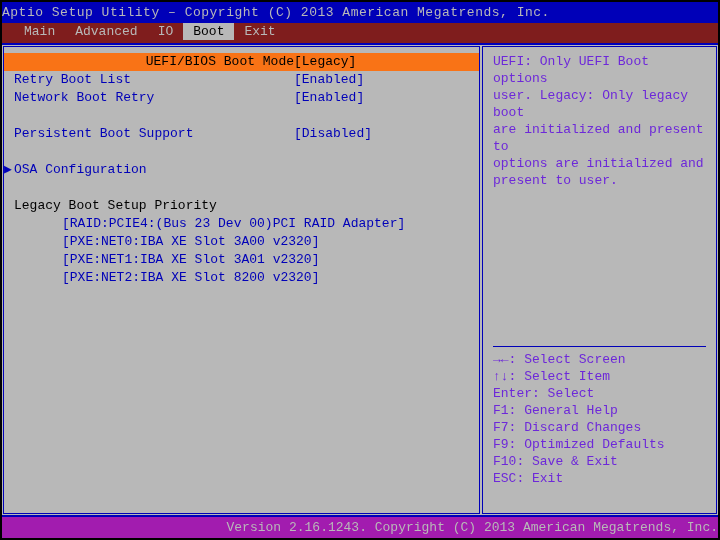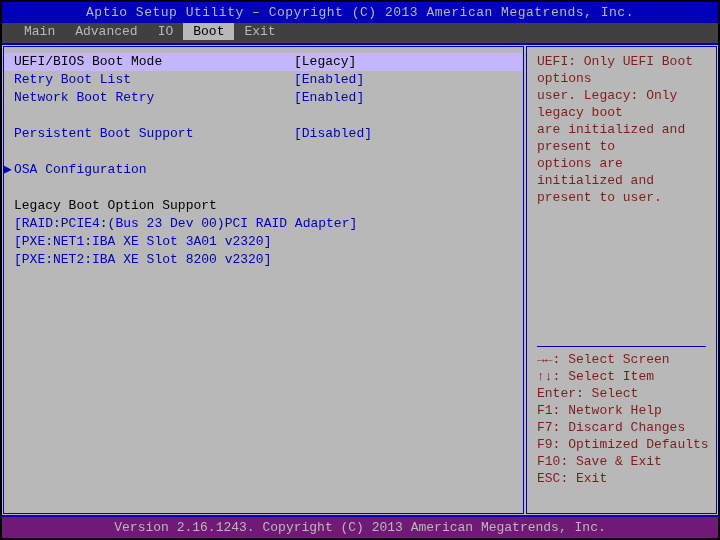--- a/index.html
+++ b/index.html
@@ -13,27 +13,27 @@
     width: 720px;
     height: 540px;
     background: #b8b8b8;
     border: 2px solid #000;
     display: flex;
     flex-direction: column;
   }
   .title-bar {
     background: #0000b8;
     color: #b8b8b8;
-    text-align: center;
+    text-align: left;
     padding: 3px 0;
     font-weight: normal;
     letter-spacing: 0.5px;
   }
   .menu-bar {
-    background: #404040;
+    background: #7f1d1d;
     display: flex;
     padding: 0 12px 3px;
     gap: 0;
   }
   .menu-item {
     color: #b8b8b8;
     padding: 1px 10px;
   }
   .menu-item.active {
     background: #b8b8b8;
@@ -48,79 +48,81 @@
   }
   .left-panel {
     flex: 1;
     border: 1px solid #0000b8;
     margin: 1px;
     padding: 6px 10px;
     color: #0000b8;
     position: relative;
   }
   .right-panel {
-    width: 191px;
+    width: 235px;
     border: 1px solid #0000b8;
     margin: 1px;
     padding: 6px 10px;
-    color: #7f1d1d;
+    color: #6d28d9;
     display: flex;
     flex-direction: column;
   }
   .setting-row {
     display: flex;
     line-height: 18px;
   }
   .setting-label { width: 280px; }
   .setting-value { }
   .setting-row.selected {
-    background: #c4b5fd;
+    background: #f97316;
     color: #000;
     margin-left: -10px;
     margin-right: -10px;
     padding-left: 10px;
     padding-right: 10px;
+    text-align: right;
   }
   .blank-row { height: 18px; }
   .submenu-row {
     line-height: 18px;
     position: relative;
   }
   .submenu-arrow {
     position: absolute;
     left: -10px;
     color: #0000b8;
   }
   .section-header {
     color: #000;
     line-height: 18px;
   }
   .boot-option {
     line-height: 18px;
+    margin-left: 48px;
   }
   .help-top {
     line-height: 17px;
   }
   .help-divider {
     border-top: 1px solid #0000b8;
     margin: 4px 0;
   }
   .help-keys {
     margin-top: auto;
     margin-bottom: 20px;
   }
   .help-key-row {
     line-height: 17px;
     white-space: nowrap;
     font-family: Liberation Mono, monospace;
   }
   .footer-bar {
-    background: #701a75;
+    background: #a21caf;
     color: #b8b8b8;
-    text-align: center;
+    text-align: right;
     padding: 3px 0;
   }
 </style>
 </head>
 <body>
 
 <div class="bios-frame">
 
   <div class="title-bar">Aptio Setup Utility – Copyright (C) 2013 American Megatrends, Inc.</div>
 
@@ -158,42 +160,43 @@
 
       <div class="blank-row"></div>
 
       <div class="submenu-row">
         <span class="submenu-arrow">▶</span>
         <span>OSA Configuration</span>
       </div>
 
       <div class="blank-row"></div>
 
-      <div class="section-header">Legacy Boot Option Support</div>
+      <div class="section-header">Legacy Boot Setup Priority</div>
       <div class="boot-option">[RAID:PCIE4:(Bus 23 Dev 00)PCI RAID Adapter]</div>
+      <div class="boot-option">[PXE:NET0:IBA XE Slot 3A00 v2320]</div>
       <div class="boot-option">[PXE:NET1:IBA XE Slot 3A01 v2320]</div>
       <div class="boot-option">[PXE:NET2:IBA XE Slot 8200 v2320]</div>
 
     </div>
 
     <div class="right-panel">
       <div class="help-top">
         <div>UEFI: Only UEFI Boot options</div>
         <div>user. Legacy: Only legacy boot</div>
         <div>are initialized and present to</div>
         <div>options are initialized and</div>
         <div>present to user.</div>
       </div>
 
       <div class="help-keys">
         <div class="help-divider"></div>
         <div class="help-key-row">→←: Select Screen</div>
         <div class="help-key-row">↑↓: Select Item</div>
         <div class="help-key-row">Enter: Select</div>
-        <div class="help-key-row">F1: Network Help</div>
+        <div class="help-key-row">F1: General Help</div>
         <div class="help-key-row">F7: Discard Changes</div>
         <div class="help-key-row">F9: Optimized Defaults</div>
         <div class="help-key-row">F10: Save &amp; Exit</div>
         <div class="help-key-row">ESC: Exit</div>
       </div>
     </div>
 
   </div>
 
   <div class="footer-bar">Version 2.16.1243. Copyright (C) 2013 American Megatrends, Inc.</div>

